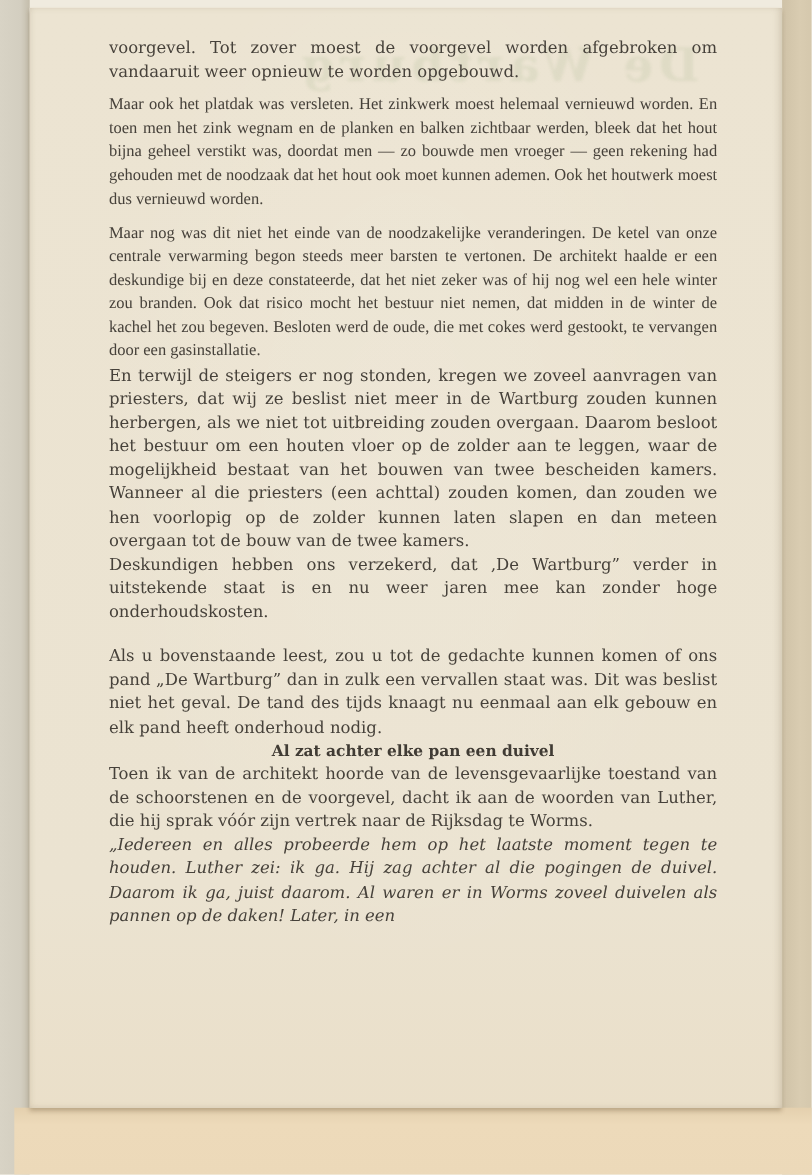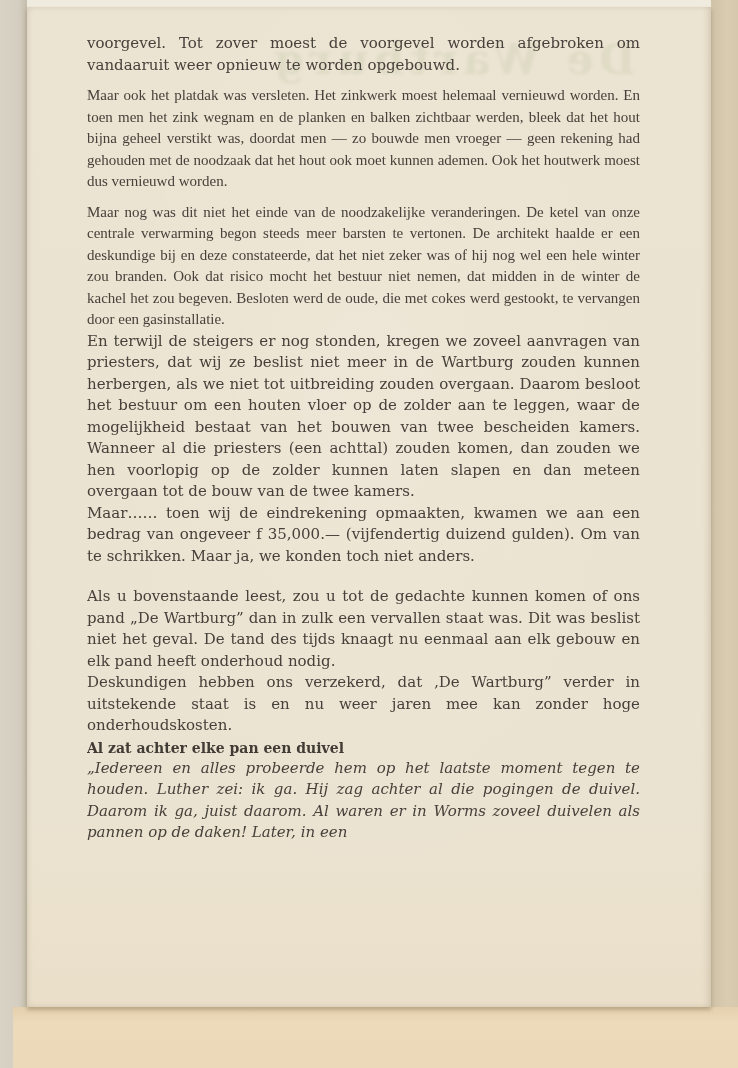--- a/index.html
+++ b/index.html
@@ -35,53 +35,53 @@
   .ghost{
     position:absolute;top:28px;left:190px;width:470px;
     font-weight:bold;font-size:42px;letter-spacing:6px;
     color:rgba(158,176,132,0.16);
     transform:scaleX(-1);
     filter:blur(1.6px);
     user-select:none;
     text-align:center;
   }
   .content{
-    position:absolute;left:60px;top:26px;width:553px;height:968px;
+    position:absolute;left:72px;top:26px;width:553px;height:968px;
     overflow:hidden;
     font-size:15px;line-height:21.5px;
     color:#46413a;
     text-rendering:optimizeLegibility;
   }
   .para{margin:0;text-align:justify;}
   .gap-sm{margin-top:9px;font-family:Liberation Serif, serif;}
   .gap-lg{margin-top:19px;}
   .quote{font-style:italic;}
   .heading{
     margin:1px 0 0 0;
     font-weight:bold;font-size:14px;line-height:20px;
-    text-align:left;color:#403b34;
+    text-align:center;color:#403b34;
   }
 </style>
 </head>
 <body>
 
 <div id="canvas">
   <div class="edge-left"></div>
   <div class="edge-right"></div>
   <div class="edge-bottom"></div>
 
   <div class="page">
     <div class="ghost">De Wartburg</div>
 
     <div class="content">
       <p class="para">voorgevel. Tot zover moest de voorgevel worden afgebroken om vandaaruit weer opnieuw te worden opgebouwd.</p>
       <p class="para gap-sm">Maar ook het platdak was versleten. Het zinkwerk moest helemaal vernieuwd worden. En toen men het zink wegnam en de planken en balken zichtbaar werden, bleek dat het hout bijna geheel verstikt was, doordat men — zo bouwde men vroeger — geen rekening had gehouden met de noodzaak dat het hout ook moet kunnen ademen. Ook het houtwerk moest dus vernieuwd worden.</p>
       <p class="para gap-sm">Maar nog was dit niet het einde van de noodzakelijke veranderingen. De ketel van onze centrale verwarming begon steeds meer barsten te vertonen. De architekt haalde er een deskundige bij en deze constateerde, dat het niet zeker was of hij nog wel een hele winter zou branden. Ook dat risico mocht het bestuur niet nemen, dat midden in de winter de kachel het zou begeven. Besloten werd de oude, die met cokes werd gestookt, te vervangen door een gasinstallatie.</p>
       <p class="para">En terwijl de steigers er nog stonden, kregen we zoveel aanvragen van priesters, dat wij ze beslist niet meer in de Wartburg zouden kunnen herbergen, als we niet tot uitbreiding zouden overgaan.  Daarom besloot het bestuur om een houten vloer op de zolder aan te leggen, waar de mogelijkheid bestaat van het bouwen van twee bescheiden kamers. Wanneer al die priesters (een achttal) zouden komen, dan zouden we hen voorlopig op de zolder kunnen laten slapen en dan meteen overgaan tot de bouw van de twee kamers.</p>
-      <p class="para">Maar…… toen wij de eindrekening opmaakten, kwamen we aan een bedrag van ongeveer f 35,000.— (vijfendertig duizend gulden). Om van te schrikken. Maar ja, we konden toch niet anders.</p>
+      <p class="para">Deskundigen hebben ons verzekerd, dat ‚De Wartburg” verder in uitstekende staat is en nu weer jaren mee kan zonder hoge onderhoudskosten.</p>
       <p class="para gap-lg">Als u bovenstaande leest, zou u tot de gedachte kunnen komen of ons pand „De Wartburg” dan in zulk een vervallen staat was. Dit was beslist niet het geval. De tand des tijds knaagt nu eenmaal aan elk gebouw en elk pand heeft onderhoud nodig.</p>
-      <p class="para">Deskundigen hebben ons verzekerd, dat ‚De Wartburg” verder in uitstekende staat is en nu weer jaren mee kan zonder hoge onderhoudskosten.</p>
       <p class="heading">Al zat achter elke pan een duivel</p>
+      <p class="para">Toen ik van de architekt hoorde van de levensgevaarlijke toestand van de schoorstenen en de voorgevel, dacht ik aan de woorden van Luther, die hij sprak vóór zijn vertrek naar de Rijksdag te Worms.</p>
       <p class="para quote">„Iedereen en alles probeerde hem op het laatste moment tegen te houden. Luther zei: ik ga. Hij zag achter al die pogingen de duivel. Daarom ik ga, juist daarom. Al waren er in Worms zoveel duivelen als pannen op de daken! Later, in een</p>
 
     </div>
   </div>
 </div>
 
 </body></html>

